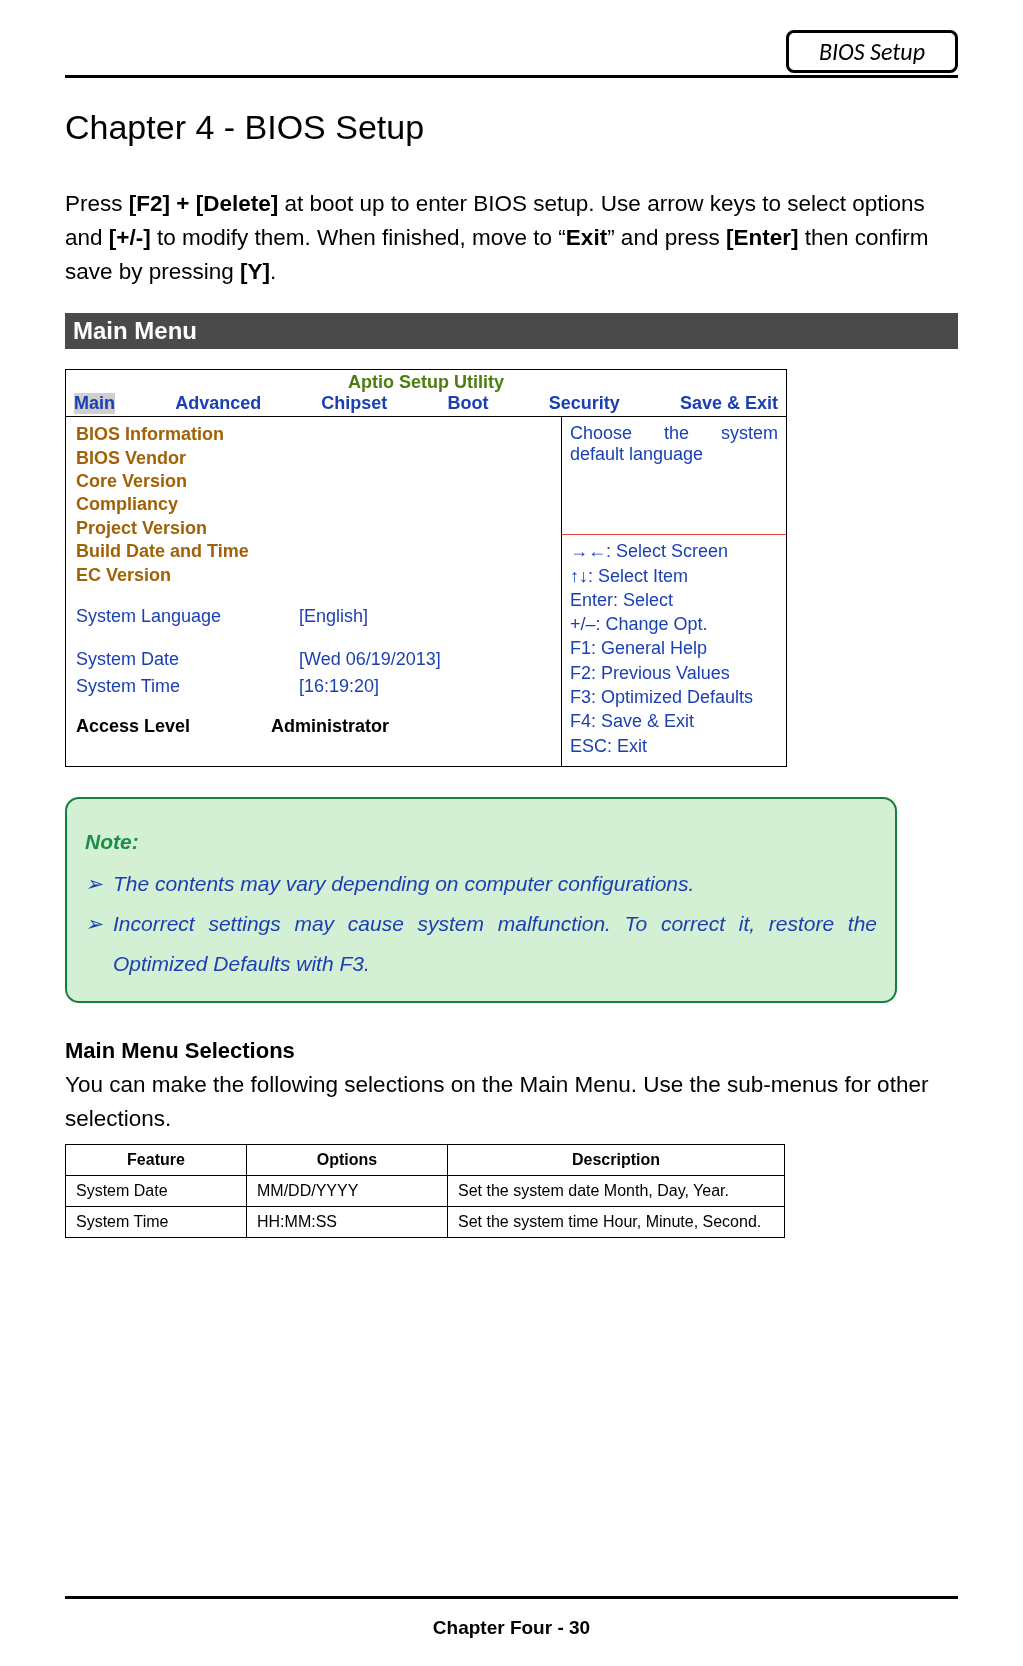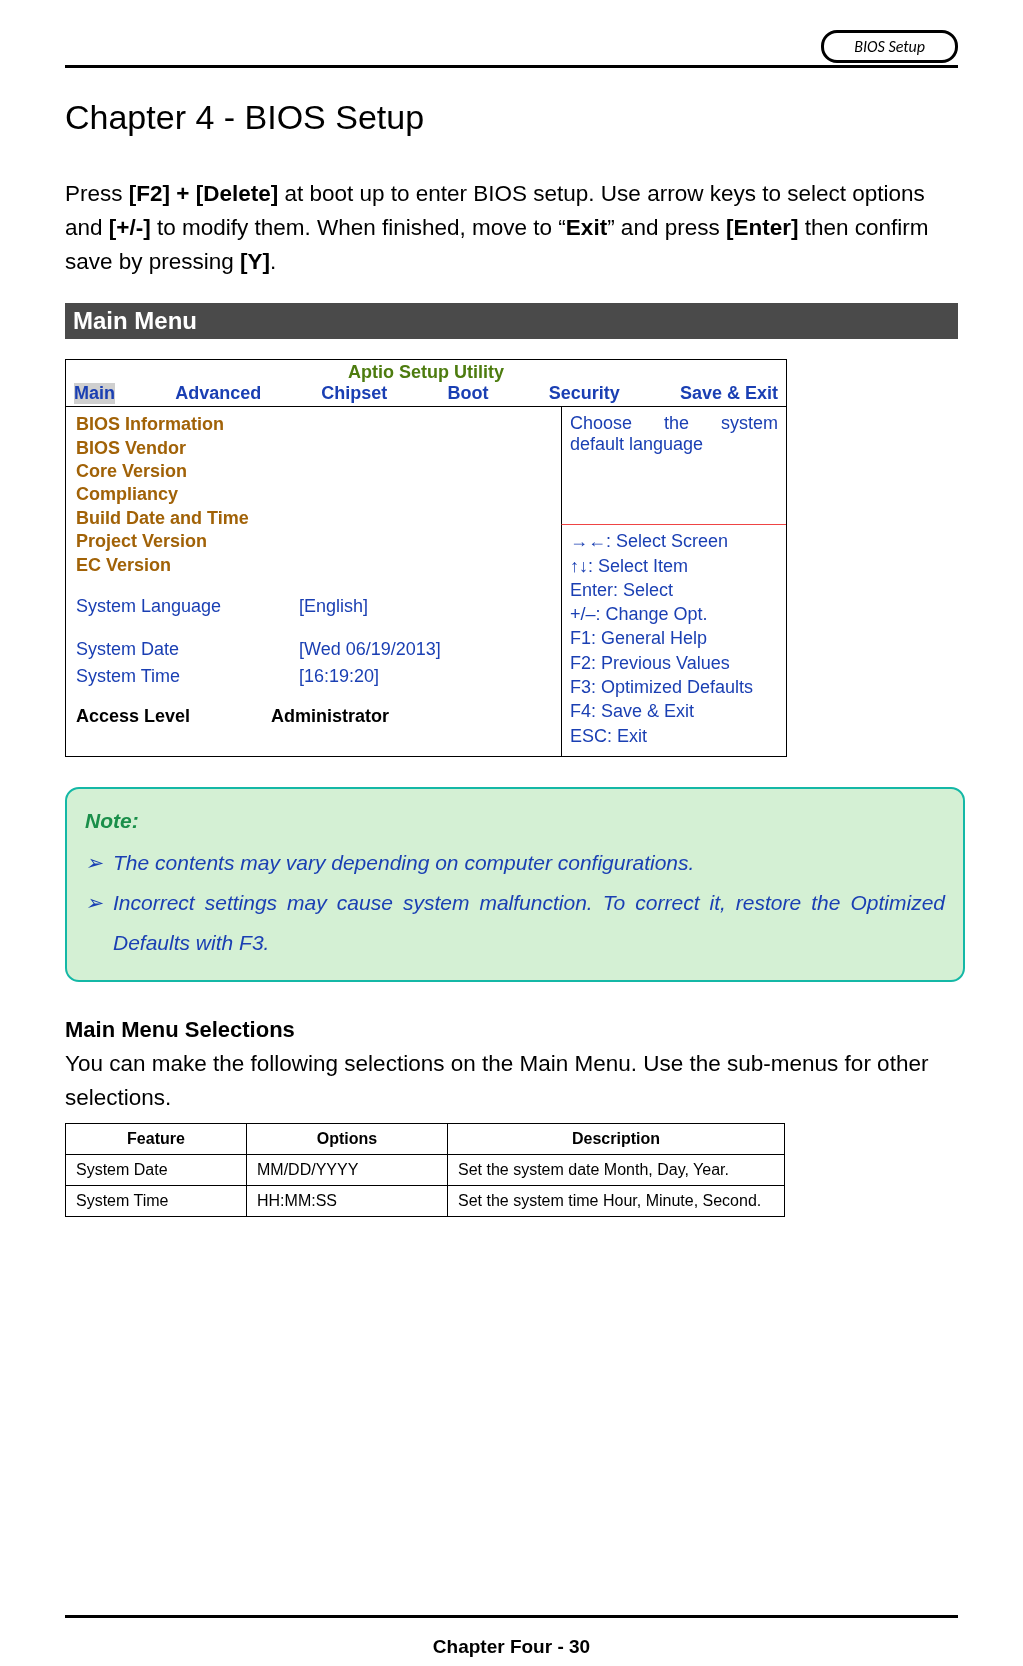--- a/index.html
+++ b/index.html
@@ -18,25 +18,25 @@
     position: relative;
   }
   .header-row {
     display: flex;
     justify-content: flex-end;
     align-items: center;
     margin-bottom: 2px;
   }
   .header-badge {
     border: 3px solid #000;
-    border-radius: 16px;
+    border-radius: 8px;
     padding: 4px 30px;
     font-style: italic;
     font-family: Calibri, Arial, sans-serif;
-    font-size: 16px;
+    font-size: 24px;
     color: #000;
   }
   .top-rule {
     border: none;
     border-top: 3px solid #000;
     margin: 2px 0 30px 0;
   }
   h1.chapter-title {
     font-size: 34px;
     font-weight: normal;
@@ -112,25 +112,25 @@
   .bios-right .keys {
     border-left: 1px solid #000;
     color: #1a3fb3;
     padding: 4px 8px 8px 8px;
     line-height: 1.35;
     font-weight: normal;
     flex: 1;
   }
   
   .note-box {
-    border: 2px solid #14b8a6;
+    border: 2px solid #15803d;
     border-radius: 14px;
     background: #d4f0d4;
-    padding: 12px 18px 18px 18px;
-    width: 900px;
+    padding: 23px 18px 18px 18px;
+    width: 832px;
     box-sizing: border-box;
     font-size: 21px;
     line-height: 1.9;
     margin-bottom: 35px;
   }
   .note-box .note-title {
     font-weight: bold;
     font-style: italic;
     color: #1a8f4a;
     margin-bottom: 2px;
@@ -168,21 +168,21 @@
     padding: 6px 10px;
     vertical-align: top;
     text-align: left;
   }
   table.selections th {
     text-align: center;
     font-weight: bold;
   }
   .footer-area {
     position: absolute;
-    bottom: 8px;
+    bottom: 27px;
     left: 65px;
     right: 65px;
   }
   .bottom-rule {
     border: none;
     border-top: 3px solid #000;
     margin: 0 0 18px 0;
   }
   .footer-text {
     text-align: center;
@@ -219,22 +219,22 @@
         <span>Security</span>
         <span>Save &amp; Exit</span>
       </div>
     </div>
     <div class="bios-body">
       <div class="bios-left">
         <div class="blk">BIOS Information</div>
         <div class="blk">BIOS Vendor</div>
         <div class="blk">Core Version</div>
         <div class="blk">Compliancy</div>
+        <div class="blk">Project Version</div>
         <div class="blk">Build Date and Time</div>
-        <div class="blk">Project Version</div>
         <div class="blk">EC Version</div>
         <div style="height:16px"></div>
         <div class="row">
           <span class="lab">System Language</span>
           <span class="val">[English]</span>
         </div>
         <div style="height:16px"></div>
         <div class="row">
           <span class="lab">System Date</span>
           <span class="val">[Wed 06/19/2013]</span>

